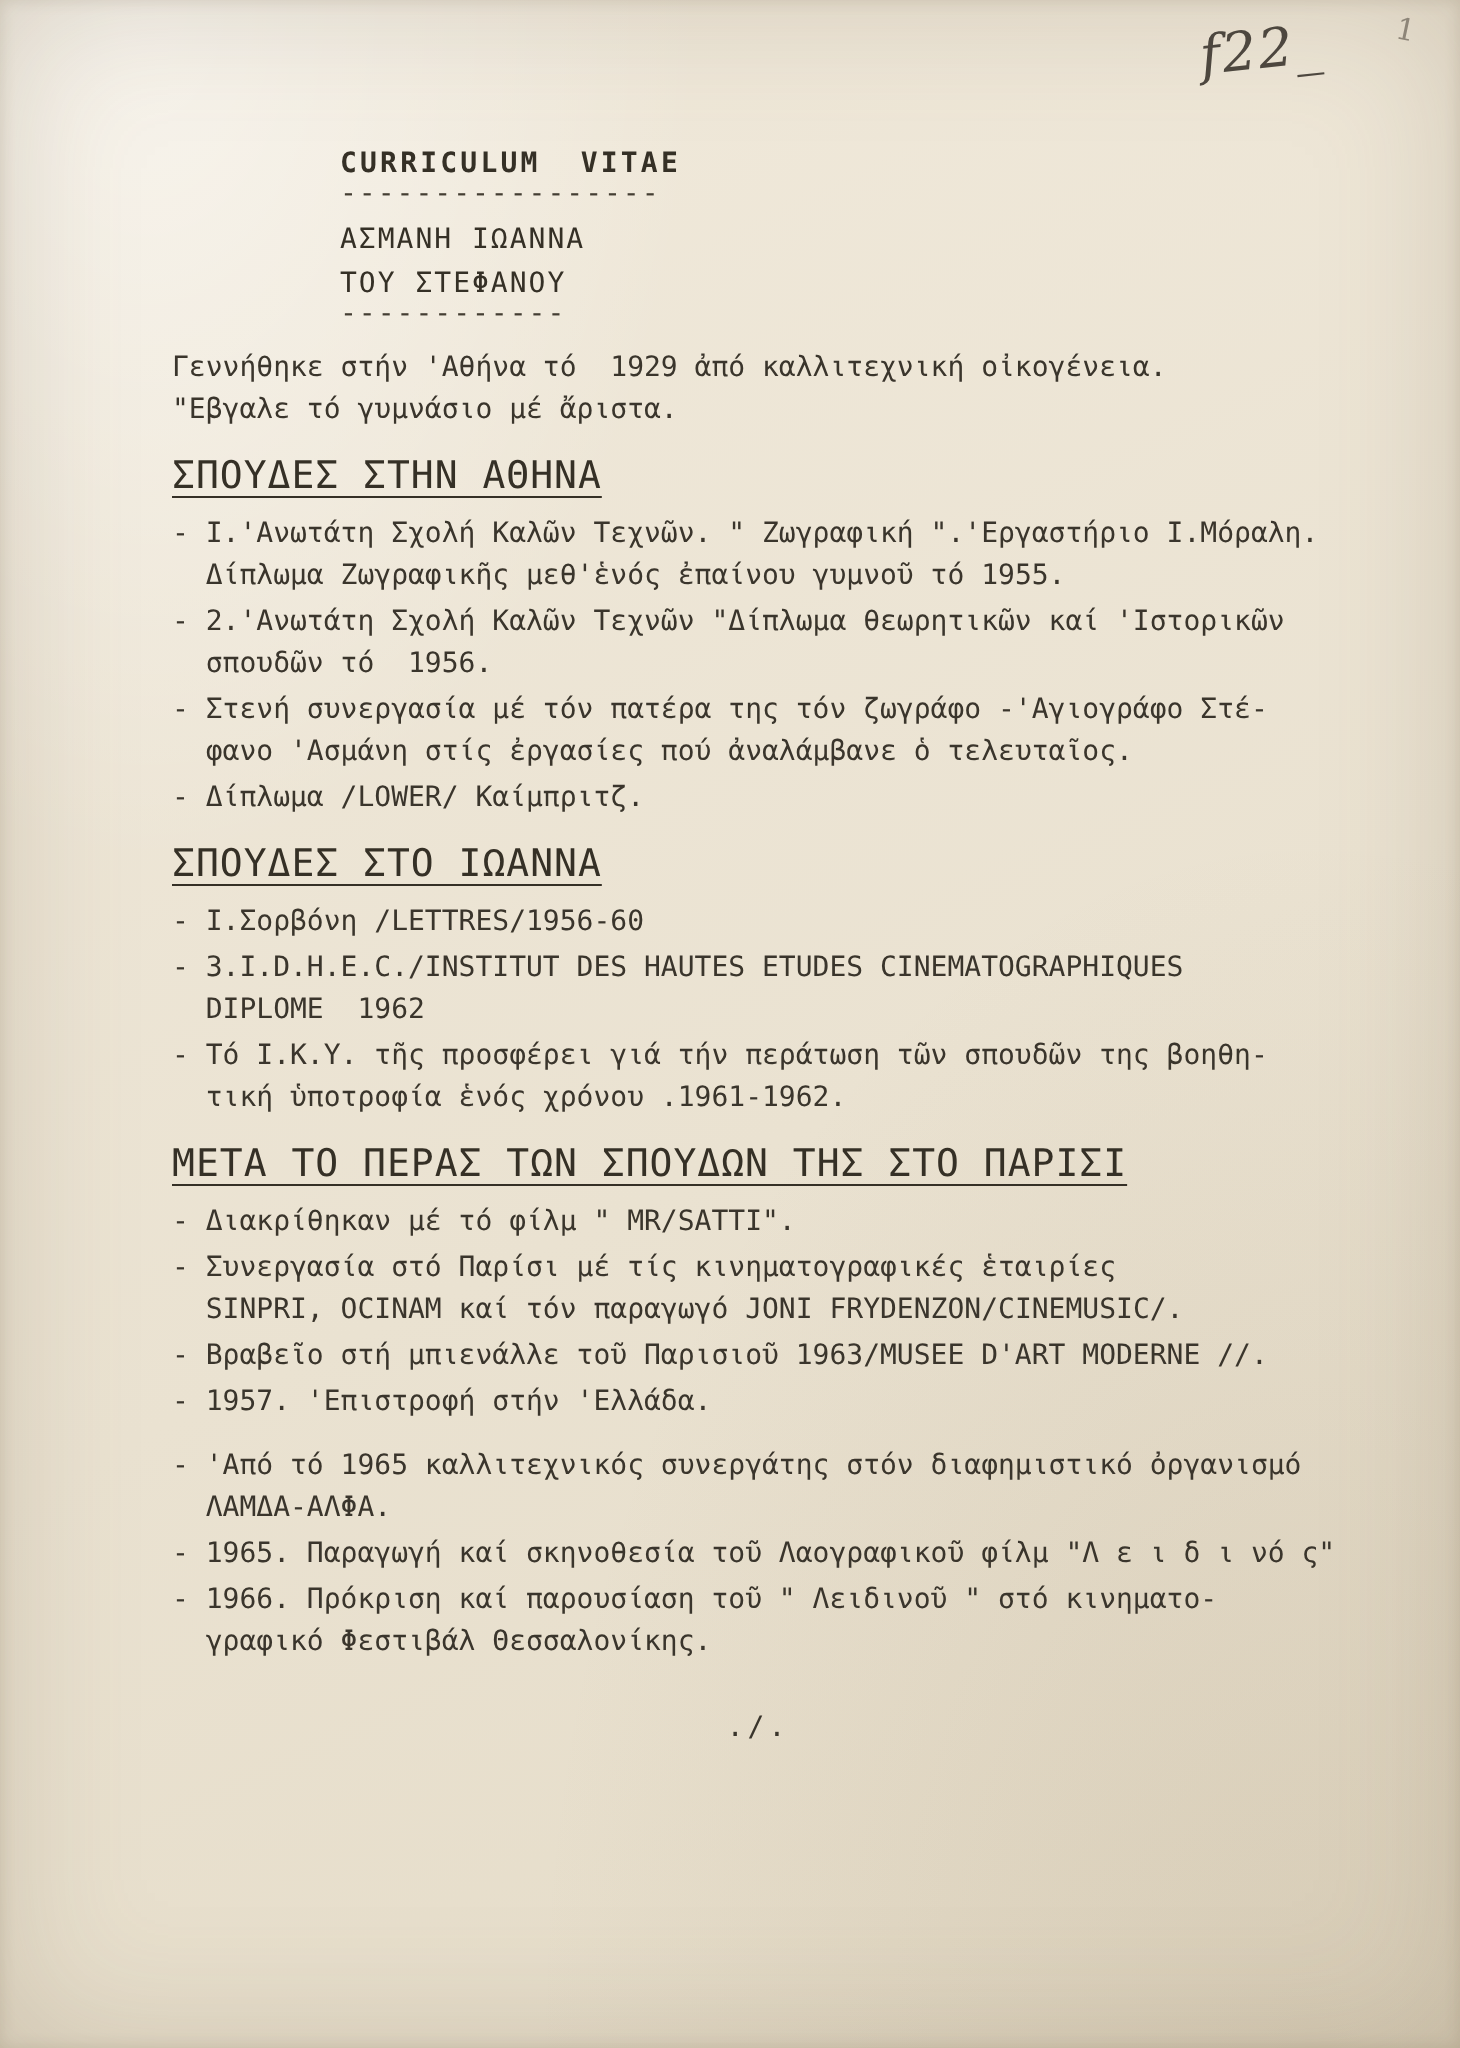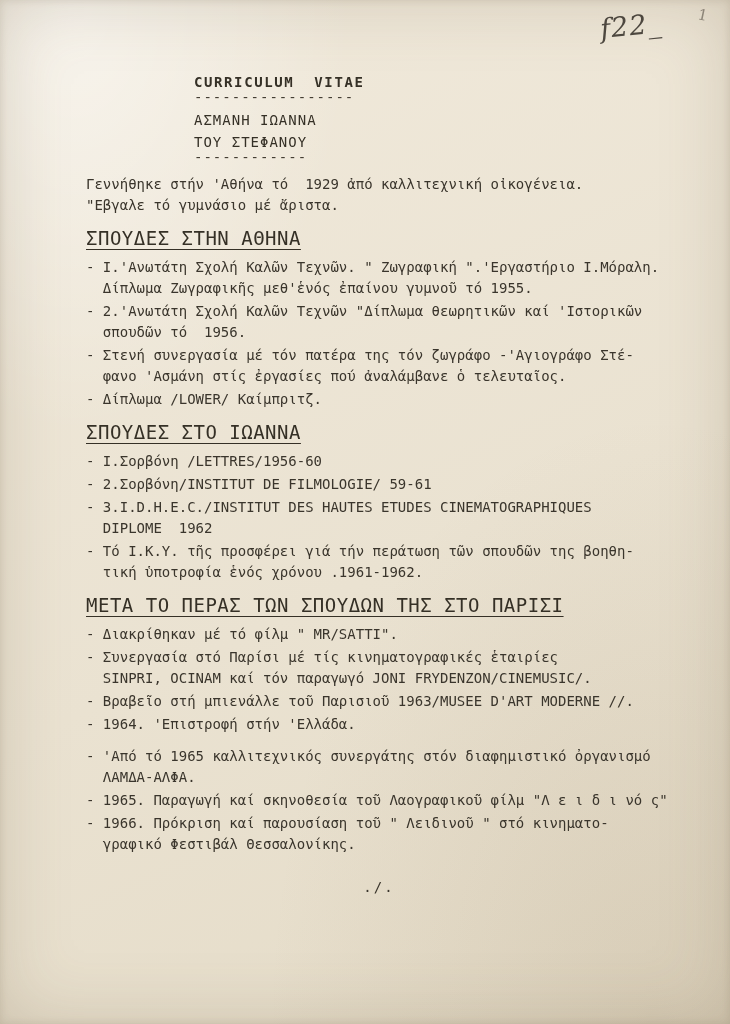--- a/index.html
+++ b/index.html
@@ -49,21 +49,21 @@
 
   .content {
     padding: 72px 58px 0 86px;
     font-size: 14px;
     line-height: 21px;
   }
 
   .pre { white-space: pre-wrap; }
 
   .title-block {
-    margin-left: 108px;
+    margin-left: 84px;
     margin-bottom: 4px;
   }
 
   .doc-title {
     letter-spacing: 1.6px;
     font-weight: bold;
     color: #353026;
   }
 
   .doc-name {
@@ -136,34 +136,33 @@
       <div class="item pre">- 2.'Ανωτάτη Σχολή Καλῶν Τεχνῶν "Δίπλωμα θεωρητικῶν καί 'Ιστορικῶν
   σπουδῶν τό  1956.</div>
       <div class="item pre">- Στενή συνεργασία μέ τόν πατέρα της τόν ζωγράφο -'Αγιογράφο Στέ-
   φανο 'Ασμάνη στίς ἐργασίες πού ἀναλάμβανε ὁ τελευταῖος.</div>
       <div class="item pre">- Δίπλωμα /LOWER/ Καίμπριτζ.</div>
     </section>
 
     <section class="cv-section">
       <h2 class="heading">ΣΠΟΥΔΕΣ ΣΤΟ ΙΩΑΝΝΑ</h2>
       <div class="item pre">- Ι.Σορβόνη /LETTRES/1956-60</div>
-      <div class="item pre">- 2.Σορβόνη/INSTITUT DE FILMOLOGIE/ 59-61</div>
       <div class="item pre">- 3.I.D.H.E.C./INSTITUT DES HAUTES ETUDES CINEMATOGRAPHIQUES
   DIPLOME  1962</div>
       <div class="item pre">- Τό Ι.Κ.Υ. τῆς προσφέρει γιά τήν περάτωση τῶν σπουδῶν της βοηθη-
   τική ὑποτροφία ἑνός χρόνου .1961-1962.</div>
     </section>
 
     <section class="cv-section">
       <h2 class="heading">ΜΕΤΑ ΤΟ ΠΕΡΑΣ ΤΩΝ ΣΠΟΥΔΩΝ ΤΗΣ ΣΤΟ ΠΑΡΙΣΙ</h2>
       <div class="item pre">- Διακρίθηκαν μέ τό φίλμ " MR/SATTI".</div>
       <div class="item pre">- Συνεργασία στό Παρίσι μέ τίς κινηματογραφικές ἑταιρίες
   SINPRI, OCINAM καί τόν παραγωγό JONI FRYDENZON/CINEMUSIC/.</div>
       <div class="item pre">- Βραβεῖο στή μπιενάλλε τοῦ Παρισιοῦ 1963/MUSEE D'ART MODERNE //.</div>
-      <div class="item pre">- 1964. 'Επιστροφή στήν 'Ελλάδα.</div>
+      <div class="item pre">- 1957. 'Επιστροφή στήν 'Ελλάδα.</div>
       <div class="item pre gap-above">- 'Από τό 1965 καλλιτεχνικός συνεργάτης στόν διαφημιστικό ὀργανισμό
   ΛΑΜΔΑ-ΑΛΦΑ.</div>
       <div class="item pre">- 1965. Παραγωγή καί σκηνοθεσία τοῦ Λαογραφικοῦ φίλμ "Λ ε ι δ ι νό ς"</div>
       <div class="item pre">- 1966. Πρόκριση καί παρουσίαση τοῦ " Λειδινοῦ " στό κινηματο-
   γραφικό Φεστιβάλ Θεσσαλονίκης.</div>
     </section>
 
     <div class="footer">./.</div>
 
   </div>

